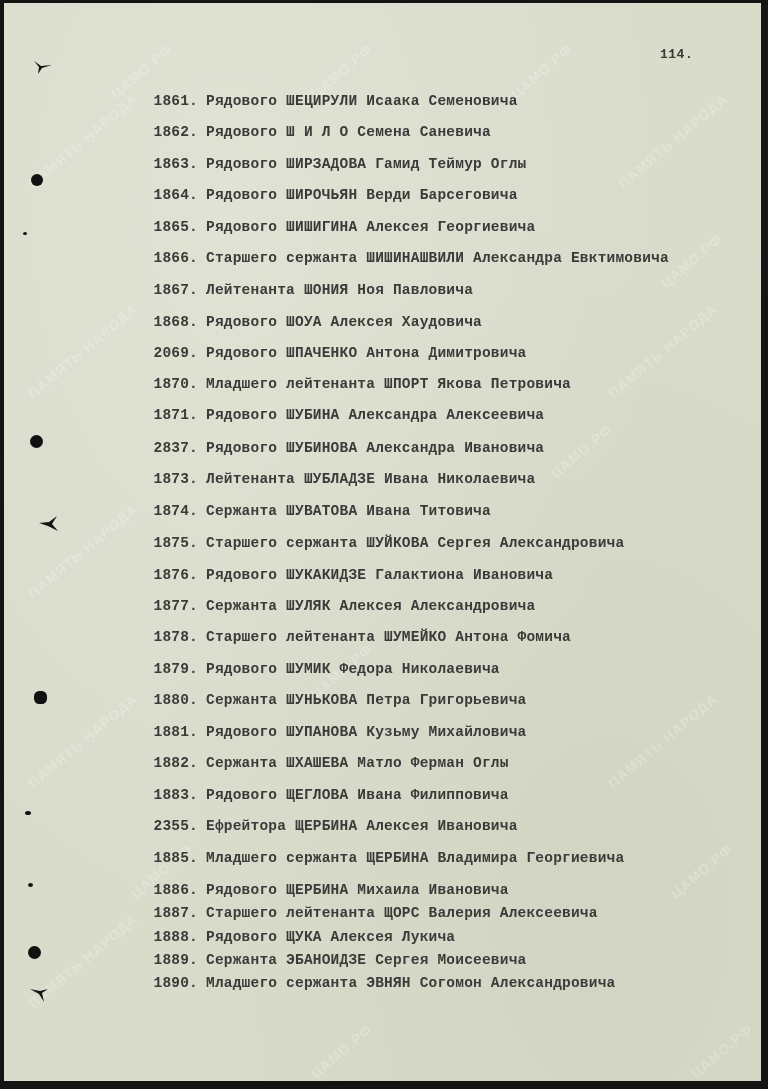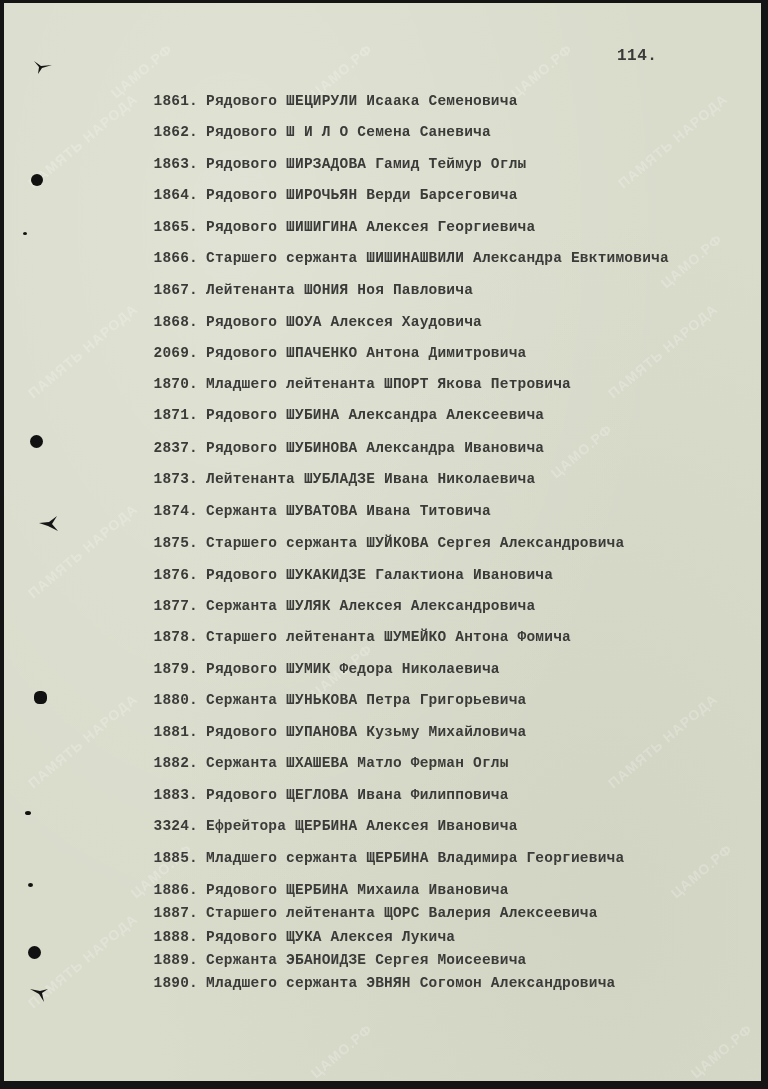--- a/index.html
+++ b/index.html
@@ -14,22 +14,22 @@
     position: absolute;
     left: 4px; top: 3px;
     width: 757px; height: 1078px;
     background: #d9dccb;
     background-image:
       radial-gradient(ellipse at 30% 20%, rgba(255,255,255,0.18), rgba(255,255,255,0) 60%),
       radial-gradient(ellipse at 80% 85%, rgba(120,125,100,0.08), rgba(0,0,0,0) 55%);
   }
   .page-number {
     position: absolute;
-    left: 613px; top: 44px;
-    font-size: 16px; font-weight: bold;
+    left: 656px; top: 44px;
+    font-size: 13px; font-weight: bold;
     color: #3a3a38;
     letter-spacing: 0.5px;
   }
   .entry {
     position: absolute;
     left: 0;
     white-space: nowrap;
     color: #3b3b39;
     font-size: 14.5px;
     font-weight: bold;
@@ -195,21 +195,21 @@
       </div>
     <div class="entry" style="top:752px;">
         <span class="num">1882.</span>
         <span class="text">Сержанта ШХАШЕВА Матло Ферман Оглы</span>
       </div>
     <div class="entry" style="top:784px;">
         <span class="num">1883.</span>
         <span class="text">Рядового ЩЕГЛОВА Ивана Филипповича</span>
       </div>
     <div class="entry" style="top:815px;">
-        <span class="num">3324.</span>
+        <span class="num">2355.</span>
         <span class="text">Ефрейтора ЩЕРБИНА Алексея Ивановича</span>
       </div>
     <div class="entry" style="top:847px;">
         <span class="num">1885.</span>
         <span class="text">Младшего сержанта ЩЕРБИНА Владимира Георгиевича</span>
       </div>
     <div class="entry" style="top:879px;">
         <span class="num">1886.</span>
         <span class="text">Рядового  ЩЕРБИНА Михаила Ивановича</span>
       </div>

